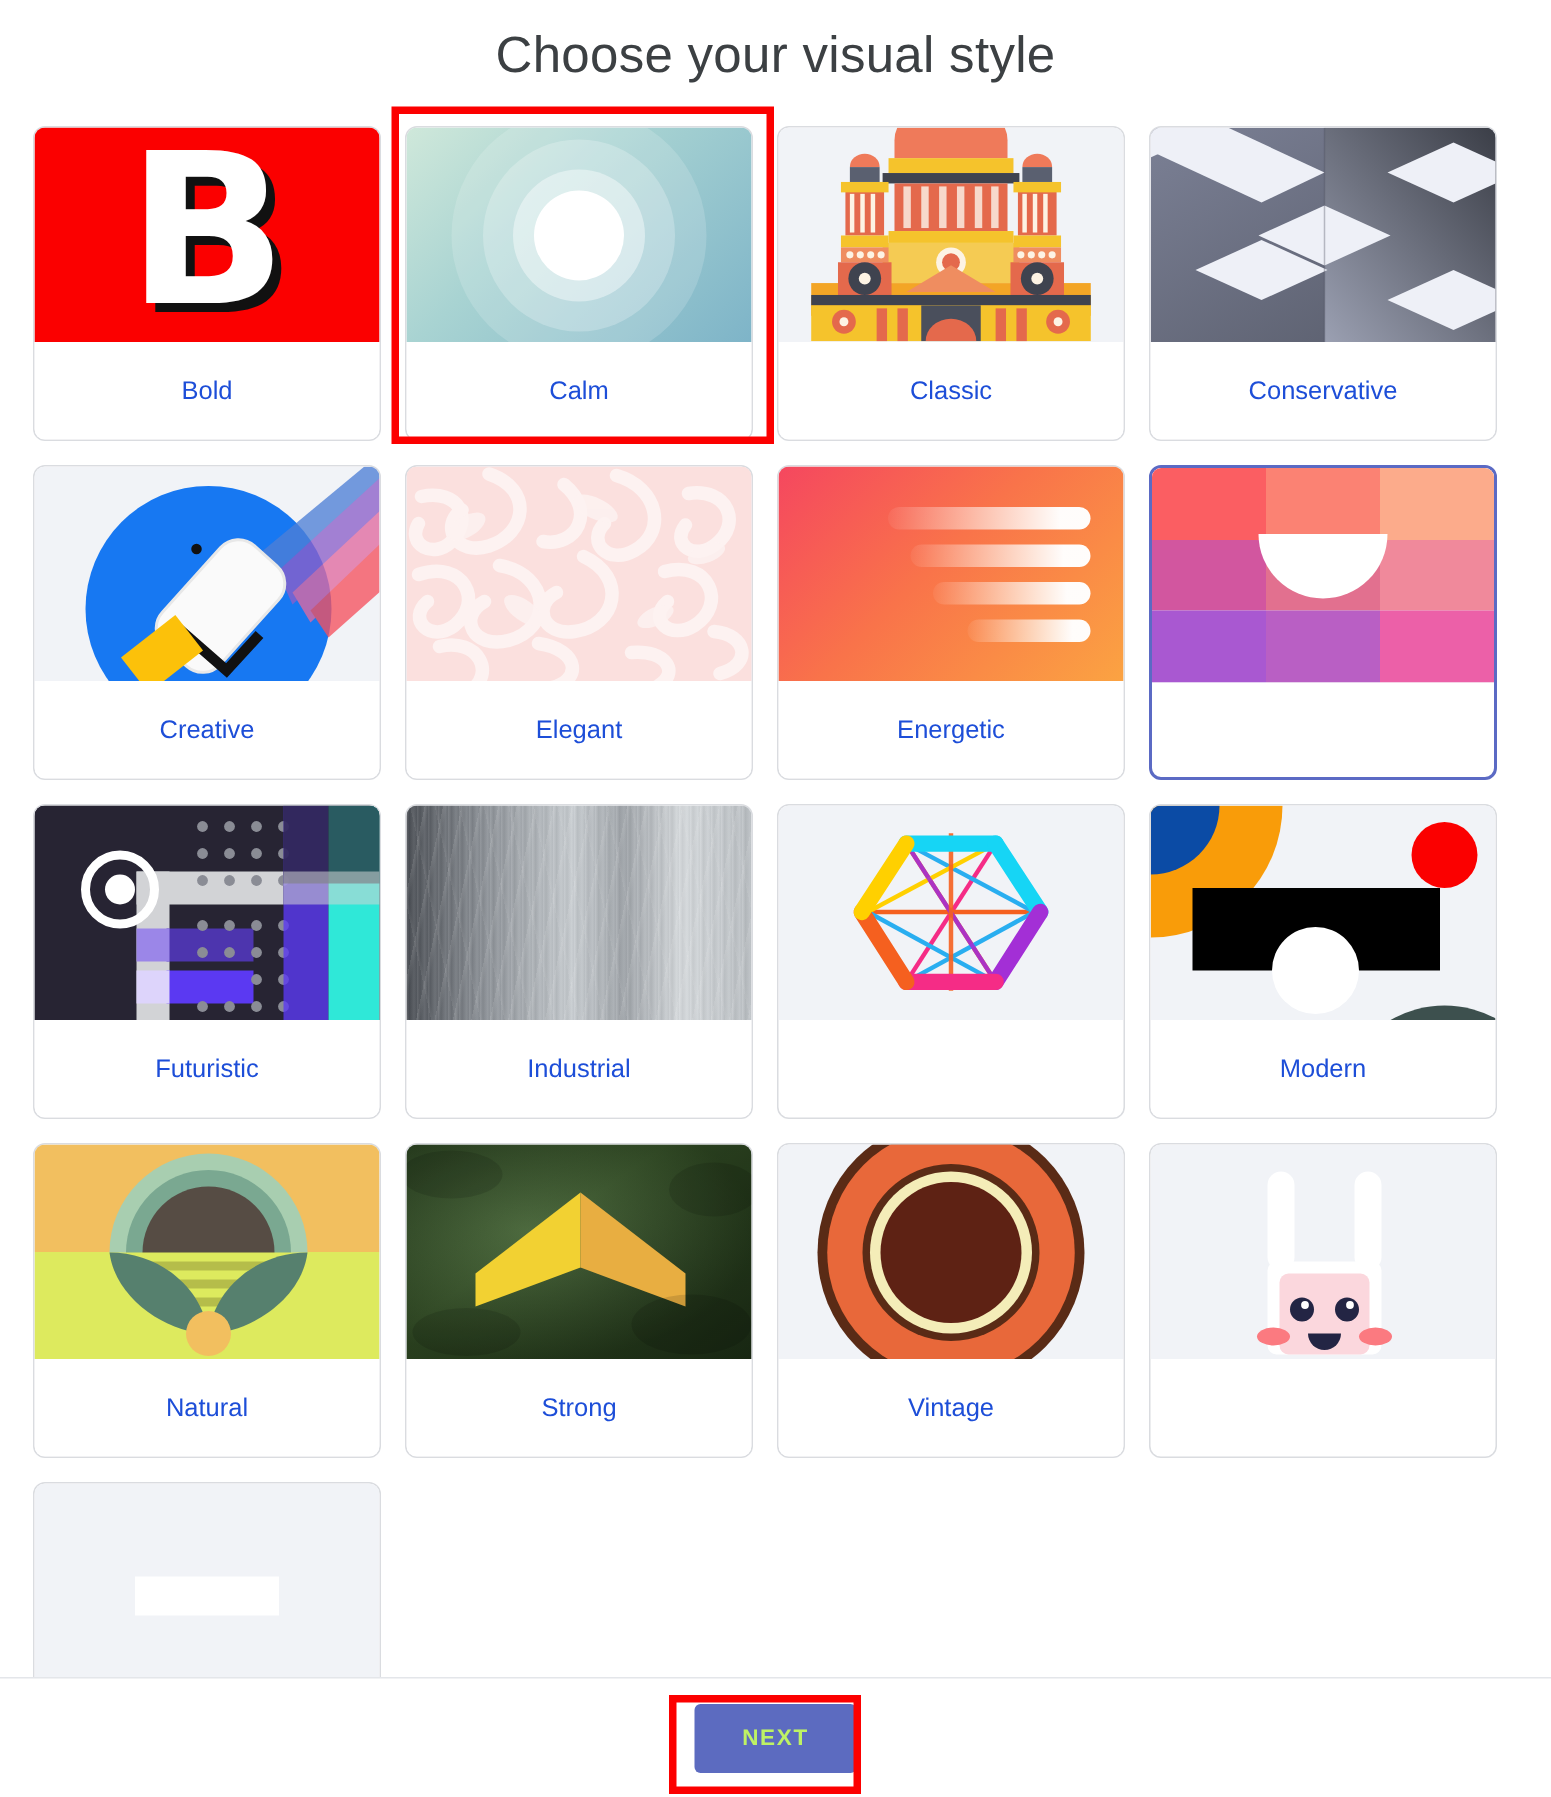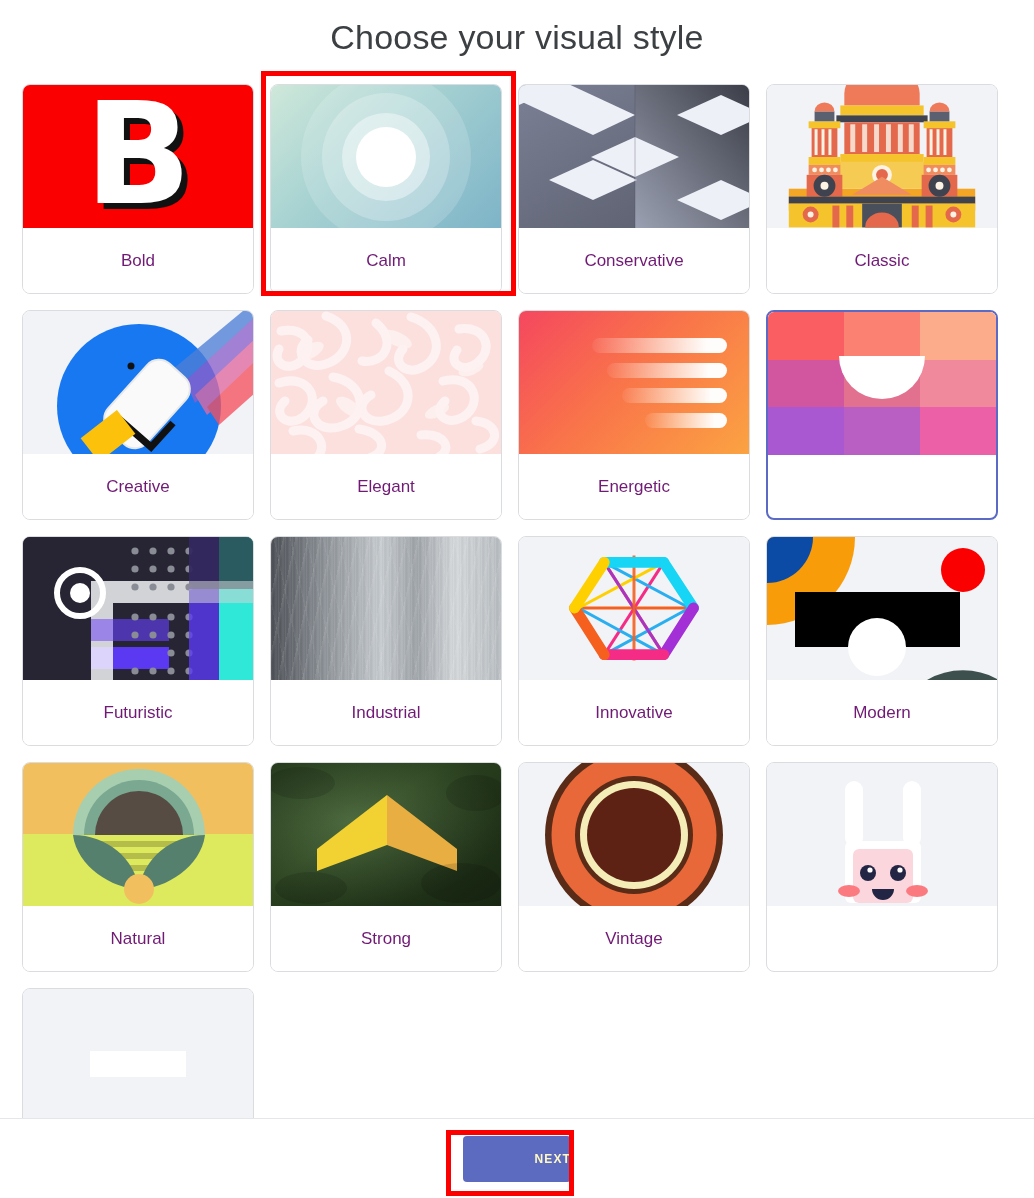--- a/index.html
+++ b/index.html
@@ -62,21 +62,21 @@
     position: relative;
     overflow: hidden;
     flex: none;
   }
   .card-label {
     flex: 1;
     display: flex;
     align-items: center;
     justify-content: center;
     font-size: 17px;
-    color: #701a75;
+    color: #1d4ed8;
     background: #fff;
   }
 
   
   .redbox {
     position: absolute;
     border: 5px solid #fc0000;
     pointer-events: none;
     z-index: 40;
   }
@@ -92,29 +92,28 @@
     background: #ffffff;
     border-top: 1px solid #e4e6ea;
     display: flex;
     align-items: center;
     justify-content: center;
   }
   .next-btn {
     width: 108px;
     height: 46px;
     background: #5c6bc0;
-    color: #fef9c3;
+    color: #bef264;
     border: none;
     border-radius: 4px;
-    font-size: 12px;
+    font-size: 15px;
     font-weight: bold;
     letter-spacing: 1.1px;
     font-family: "Liberation Sans", sans-serif;
     cursor: pointer;
-    text-align: right;
   }
 
   
 
   
   .t-bold { background: #fb0000; display:flex; align-items:center; justify-content:center; }
   .t-bold .letter {
     font-family: "DejaVu Sans", sans-serif;
     font-weight: bold;
     font-size: 140px;
@@ -230,20 +229,103 @@
     <div class="card">
       <div class="card-thumb t-calm">
         <i class="r1"></i>
           <i class="r2"></i>
           <i class="r3"></i>
           <i class="r4"></i>
       </div>
       <div class="card-label">Calm</div>
     </div>
 
+
+    <div class="card">
+      <div class="card-thumb t-classic">
+        <svg width="232" height="143" viewBox="0 0 232 143">
+          <rect x="22" y="104" width="188" height="22" fill="#f3a526"></rect>
+          <path d="M78 8 a38 28 0 0 1 76 0 v12 H78 z" fill="#ef7a5a"></path>
+          <rect x="74" y="20" width="84" height="10" fill="#f5c32c"></rect>
+          <rect x="70" y="30" width="92" height="7" fill="#3f434f"></rect>
+          <rect x="78" y="37" width="76" height="32" fill="#e4694c"></rect>
+          <g fill="#f7d9cb">
+            <rect x="84" y="39" width="5" height="28"></rect>
+              <rect x="96" y="39" width="5" height="28"></rect>
+            <rect x="108" y="39" width="5" height="28"></rect>
+              <rect x="120" y="39" width="5" height="28"></rect>
+            <rect x="132" y="39" width="5" height="28"></rect>
+              <rect x="143" y="39" width="5" height="28"></rect>
+          </g>
+          <rect x="74" y="69" width="84" height="8" fill="#f5c32c"></rect>
+          <rect x="70" y="77" width="92" height="27" fill="#f5cb53"></rect>
+          <circle cx="116" cy="90" r="10" fill="#fdf3e4"></circle>
+          <circle cx="116" cy="90" r="6" fill="#e4694c"></circle>
+          <path d="M116 92 l30 18 H86 z" fill="#ef8d60"></path>
+
+          <rect x="45" y="42" width="26" height="30" fill="#e4694c"></rect>
+          <g fill="#fdf3e4">
+              <rect x="48" y="44" width="3" height="26"></rect>
+              <rect x="55" y="44" width="3" height="26"></rect>
+              <rect x="62" y="44" width="3" height="26"></rect>
+            </g>
+          <rect x="42" y="36" width="32" height="7" fill="#f5c32c"></rect>
+          <rect x="48" y="26" width="20" height="10" fill="#5a6070"></rect>
+          <path d="M48 26 a10 9 0 0 1 20 0 z" fill="#ef7a5a"></path>
+          <rect x="42" y="72" width="32" height="8" fill="#f5c32c"></rect>
+          <rect x="42" y="80" width="32" height="10" fill="#ef8d60"></rect>
+          <g fill="#fdf3e4">
+              <circle cx="48" cy="85" r="2.4"></circle>
+              <circle cx="55" cy="85" r="2.4"></circle>
+              <circle cx="62" cy="85" r="2.4"></circle>
+              <circle cx="69" cy="85" r="2.4"></circle>
+            </g>
+          <rect x="40" y="90" width="36" height="22" fill="#e4694c"></rect>
+          <circle cx="58" cy="101" r="11" fill="#3f434f"></circle>
+          <circle cx="58" cy="101" r="4" fill="#fdf3e4"></circle>
+
+          <rect x="161" y="42" width="26" height="30" fill="#e4694c"></rect>
+          <g fill="#fdf3e4">
+              <rect x="164" y="44" width="3" height="26"></rect>
+              <rect x="171" y="44" width="3" height="26"></rect>
+              <rect x="178" y="44" width="3" height="26"></rect>
+            </g>
+          <rect x="158" y="36" width="32" height="7" fill="#f5c32c"></rect>
+          <rect x="164" y="26" width="20" height="10" fill="#5a6070"></rect>
+          <path d="M164 26 a10 9 0 0 1 20 0 z" fill="#ef7a5a"></path>
+          <rect x="158" y="72" width="32" height="8" fill="#f5c32c"></rect>
+          <rect x="158" y="80" width="32" height="10" fill="#ef8d60"></rect>
+          <g fill="#fdf3e4">
+              <circle cx="163" cy="85" r="2.4"></circle>
+              <circle cx="170" cy="85" r="2.4"></circle>
+              <circle cx="177" cy="85" r="2.4"></circle>
+              <circle cx="184" cy="85" r="2.4"></circle>
+            </g>
+          <rect x="156" y="90" width="36" height="22" fill="#e4694c"></rect>
+          <circle cx="174" cy="101" r="11" fill="#3f434f"></circle>
+          <circle cx="174" cy="101" r="4" fill="#fdf3e4"></circle>
+
+          <rect x="22" y="112" width="188" height="7" fill="#3f434f"></rect>
+          <rect x="22" y="119" width="188" height="24" fill="#f5c32c"></rect>
+          <rect x="96" y="119" width="40" height="24" fill="#4a4f5c"></rect>
+          <path d="M99 143 a17 15 0 0 1 34 0 z" fill="#e4694c"></path>
+          <g fill="#e4694c">
+            <rect x="66" y="121" width="7" height="22"></rect>
+              <rect x="80" y="121" width="7" height="22"></rect>
+            <rect x="146" y="121" width="7" height="22"></rect>
+              <rect x="160" y="121" width="7" height="22"></rect>
+          </g>
+          <circle cx="44" cy="130" r="8" fill="#e4694c"></circle>
+            <circle cx="44" cy="130" r="3" fill="#fdf3e4"></circle>
+          <circle cx="188" cy="130" r="8" fill="#e4694c"></circle>
+            <circle cx="188" cy="130" r="3" fill="#fdf3e4"></circle>
+        </svg>
+      </div>
+      <div class="card-label">Classic</div>
+    </div>
 
     <div class="card">
       <div class="card-thumb t-conservative">
         <svg width="232" height="143" viewBox="0 0 232 143">
           <defs>
             <linearGradient id="cg1" x1="0" y1="0" x2="1" y2="1">
               <stop offset="0" stop-color="#7b8095"></stop>
                 <stop offset="1" stop-color="#565a68"></stop>
             </linearGradient>
             <linearGradient id="cg2" x1="0" y1="1" x2="1" y2="0">
@@ -260,103 +342,20 @@
             <path d="M30 -10 L116 30 L74 50 L-12 10 z"></path>
             <path d="M158 30 L202 10 L246 30 L202 50 z"></path>
             <path d="M30 95 L74 75 L118 95 L74 115 z"></path>
             <path d="M158 115 L202 95 L246 115 L202 135 z"></path>
             <path d="M74 118 L116 138 L158 118 L116 98 z" opacity="0"></path>
           </g>
           <path d="M116 0 L116 143" stroke="#4b4f5c" stroke-width="1" opacity="0.35"></path>
         </svg>
       </div>
       <div class="card-label">Conservative</div>
-    </div>
-
-    <div class="card">
-      <div class="card-thumb t-classic">
-        <svg width="232" height="143" viewBox="0 0 232 143">
-          <rect x="22" y="104" width="188" height="22" fill="#f3a526"></rect>
-          <path d="M78 8 a38 28 0 0 1 76 0 v12 H78 z" fill="#ef7a5a"></path>
-          <rect x="74" y="20" width="84" height="10" fill="#f5c32c"></rect>
-          <rect x="70" y="30" width="92" height="7" fill="#3f434f"></rect>
-          <rect x="78" y="37" width="76" height="32" fill="#e4694c"></rect>
-          <g fill="#f7d9cb">
-            <rect x="84" y="39" width="5" height="28"></rect>
-              <rect x="96" y="39" width="5" height="28"></rect>
-            <rect x="108" y="39" width="5" height="28"></rect>
-              <rect x="120" y="39" width="5" height="28"></rect>
-            <rect x="132" y="39" width="5" height="28"></rect>
-              <rect x="143" y="39" width="5" height="28"></rect>
-          </g>
-          <rect x="74" y="69" width="84" height="8" fill="#f5c32c"></rect>
-          <rect x="70" y="77" width="92" height="27" fill="#f5cb53"></rect>
-          <circle cx="116" cy="90" r="10" fill="#fdf3e4"></circle>
-          <circle cx="116" cy="90" r="6" fill="#e4694c"></circle>
-          <path d="M116 92 l30 18 H86 z" fill="#ef8d60"></path>
-
-          <rect x="45" y="42" width="26" height="30" fill="#e4694c"></rect>
-          <g fill="#fdf3e4">
-              <rect x="48" y="44" width="3" height="26"></rect>
-              <rect x="55" y="44" width="3" height="26"></rect>
-              <rect x="62" y="44" width="3" height="26"></rect>
-            </g>
-          <rect x="42" y="36" width="32" height="7" fill="#f5c32c"></rect>
-          <rect x="48" y="26" width="20" height="10" fill="#5a6070"></rect>
-          <path d="M48 26 a10 9 0 0 1 20 0 z" fill="#ef7a5a"></path>
-          <rect x="42" y="72" width="32" height="8" fill="#f5c32c"></rect>
-          <rect x="42" y="80" width="32" height="10" fill="#ef8d60"></rect>
-          <g fill="#fdf3e4">
-              <circle cx="48" cy="85" r="2.4"></circle>
-              <circle cx="55" cy="85" r="2.4"></circle>
-              <circle cx="62" cy="85" r="2.4"></circle>
-              <circle cx="69" cy="85" r="2.4"></circle>
-            </g>
-          <rect x="40" y="90" width="36" height="22" fill="#e4694c"></rect>
-          <circle cx="58" cy="101" r="11" fill="#3f434f"></circle>
-          <circle cx="58" cy="101" r="4" fill="#fdf3e4"></circle>
-
-          <rect x="161" y="42" width="26" height="30" fill="#e4694c"></rect>
-          <g fill="#fdf3e4">
-              <rect x="164" y="44" width="3" height="26"></rect>
-              <rect x="171" y="44" width="3" height="26"></rect>
-              <rect x="178" y="44" width="3" height="26"></rect>
-            </g>
-          <rect x="158" y="36" width="32" height="7" fill="#f5c32c"></rect>
-          <rect x="164" y="26" width="20" height="10" fill="#5a6070"></rect>
-          <path d="M164 26 a10 9 0 0 1 20 0 z" fill="#ef7a5a"></path>
-          <rect x="158" y="72" width="32" height="8" fill="#f5c32c"></rect>
-          <rect x="158" y="80" width="32" height="10" fill="#ef8d60"></rect>
-          <g fill="#fdf3e4">
-              <circle cx="163" cy="85" r="2.4"></circle>
-              <circle cx="170" cy="85" r="2.4"></circle>
-              <circle cx="177" cy="85" r="2.4"></circle>
-              <circle cx="184" cy="85" r="2.4"></circle>
-            </g>
-          <rect x="156" y="90" width="36" height="22" fill="#e4694c"></rect>
-          <circle cx="174" cy="101" r="11" fill="#3f434f"></circle>
-          <circle cx="174" cy="101" r="4" fill="#fdf3e4"></circle>
-
-          <rect x="22" y="112" width="188" height="7" fill="#3f434f"></rect>
-          <rect x="22" y="119" width="188" height="24" fill="#f5c32c"></rect>
-          <rect x="96" y="119" width="40" height="24" fill="#4a4f5c"></rect>
-          <path d="M99 143 a17 15 0 0 1 34 0 z" fill="#e4694c"></path>
-          <g fill="#e4694c">
-            <rect x="66" y="121" width="7" height="22"></rect>
-              <rect x="80" y="121" width="7" height="22"></rect>
-            <rect x="146" y="121" width="7" height="22"></rect>
-              <rect x="160" y="121" width="7" height="22"></rect>
-          </g>
-          <circle cx="44" cy="130" r="8" fill="#e4694c"></circle>
-            <circle cx="44" cy="130" r="3" fill="#fdf3e4"></circle>
-          <circle cx="188" cy="130" r="8" fill="#e4694c"></circle>
-            <circle cx="188" cy="130" r="3" fill="#fdf3e4"></circle>
-        </svg>
-      </div>
-      <div class="card-label">Classic</div>
     </div>
 
     <div class="card">
       <div class="card-thumb t-creative">
         <svg width="232" height="143" viewBox="0 0 232 143">
           <circle cx="116" cy="95" r="82" fill="#1778f2"></circle>
           <g opacity="0.78">
             <path d="M150 58 L232 -10 L232 14 L162 78 z" fill="#4f7fd6"></path>
             <path d="M162 70 L232 6 L232 36 L172 92 z" fill="#8c5fc9"></path>
             <path d="M172 84 L232 28 L232 58 L184 104 z" fill="#e06aa0"></path>
@@ -500,21 +499,20 @@
           <g stroke-width="11" stroke-linecap="round" fill="none">
             <line x1="86" y1="25" x2="146" y2="25" stroke="#16d5f5"></line>
             <line x1="146" y1="25" x2="176" y2="71" stroke="#16d5f5"></line>
             <line x1="176" y1="71" x2="146" y2="118" stroke="#a32fd6"></line>
             <line x1="146" y1="118" x2="86" y2="118" stroke="#f52c86"></line>
             <line x1="86" y1="118" x2="56" y2="71" stroke="#f5601f"></line>
             <line x1="56" y1="71" x2="86" y2="25" stroke="#ffd000"></line>
           </g>
         </svg>
       </div>
-      <div class="card-label">Innovative</div>
     </div>
 
     <div class="card">
       <div class="card-thumb t-modern">
         <svg width="232" height="143" viewBox="0 0 232 143">
           <rect width="232" height="143" fill="#f1f3f7"></rect>
           <path d="M0 0 A88 88 0 0 1 88 0 A88 88 0 0 1 0 88 z" fill="#f99c09"></path>
           <path d="M0 0 A46 46 0 0 1 46 0 A46 46 0 0 1 0 46 z" fill="#0b4ba5"></path>
           <path d="M232 143 A72 72 0 0 0 160 143 z" fill="#3d504e"></path>
           <circle cx="196" cy="33" r="22" fill="#fb0000"></circle>

